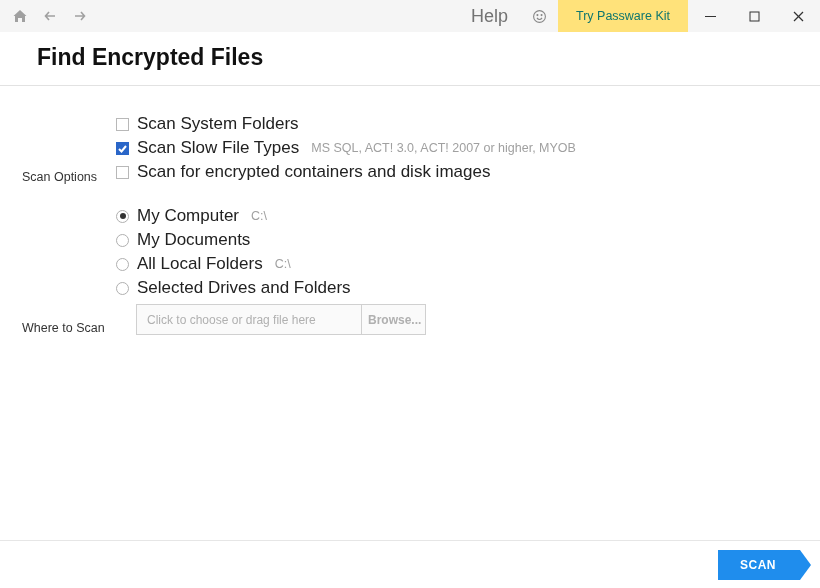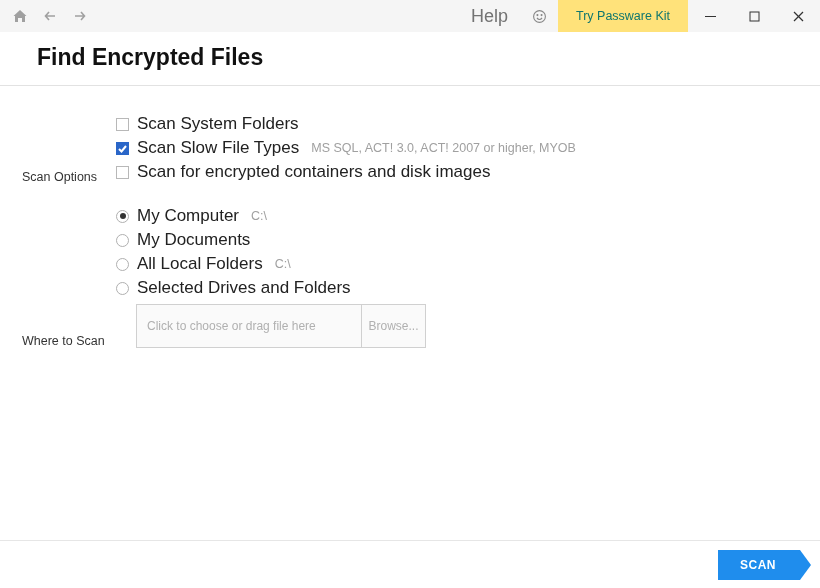--- a/index.html
+++ b/index.html
@@ -139,21 +139,21 @@
   }
   .hint-text {
     font-size: 12.5px;
     color: #a0a0a0;
     margin-left: 4px;
   }
   .path-row {
     margin-top: 4px;
     margin-left: 20px;
     display: flex;
-    height: 44px;
+    height: 31px;
     width: 290px;
     border: 1px solid #d0d0d0;
     background: #fafafa;
   }
   .path-input {
     flex: 1;
     border: none;
     background: transparent;
     font-size: 12px;
     padding: 0 10px;
@@ -161,20 +161,21 @@
     outline: none;
   }
   .path-input::placeholder { color: #b0b0b0; }
   .browse-btn {
     width: 64px;
     border: none;
     border-left: 1px solid #d0d0d0;
     background: transparent;
     font-size: 12px;
     color: #b0b0b0;
+    font-weight: bold;
   }
   .footer {
     position: absolute;
     left: 0; right: 0; bottom: 0;
     height: 48px;
     border-top: 1px solid #e6e6e6;
     display: flex;
     align-items: center;
     justify-content: flex-end;
     padding-right: 20px;

